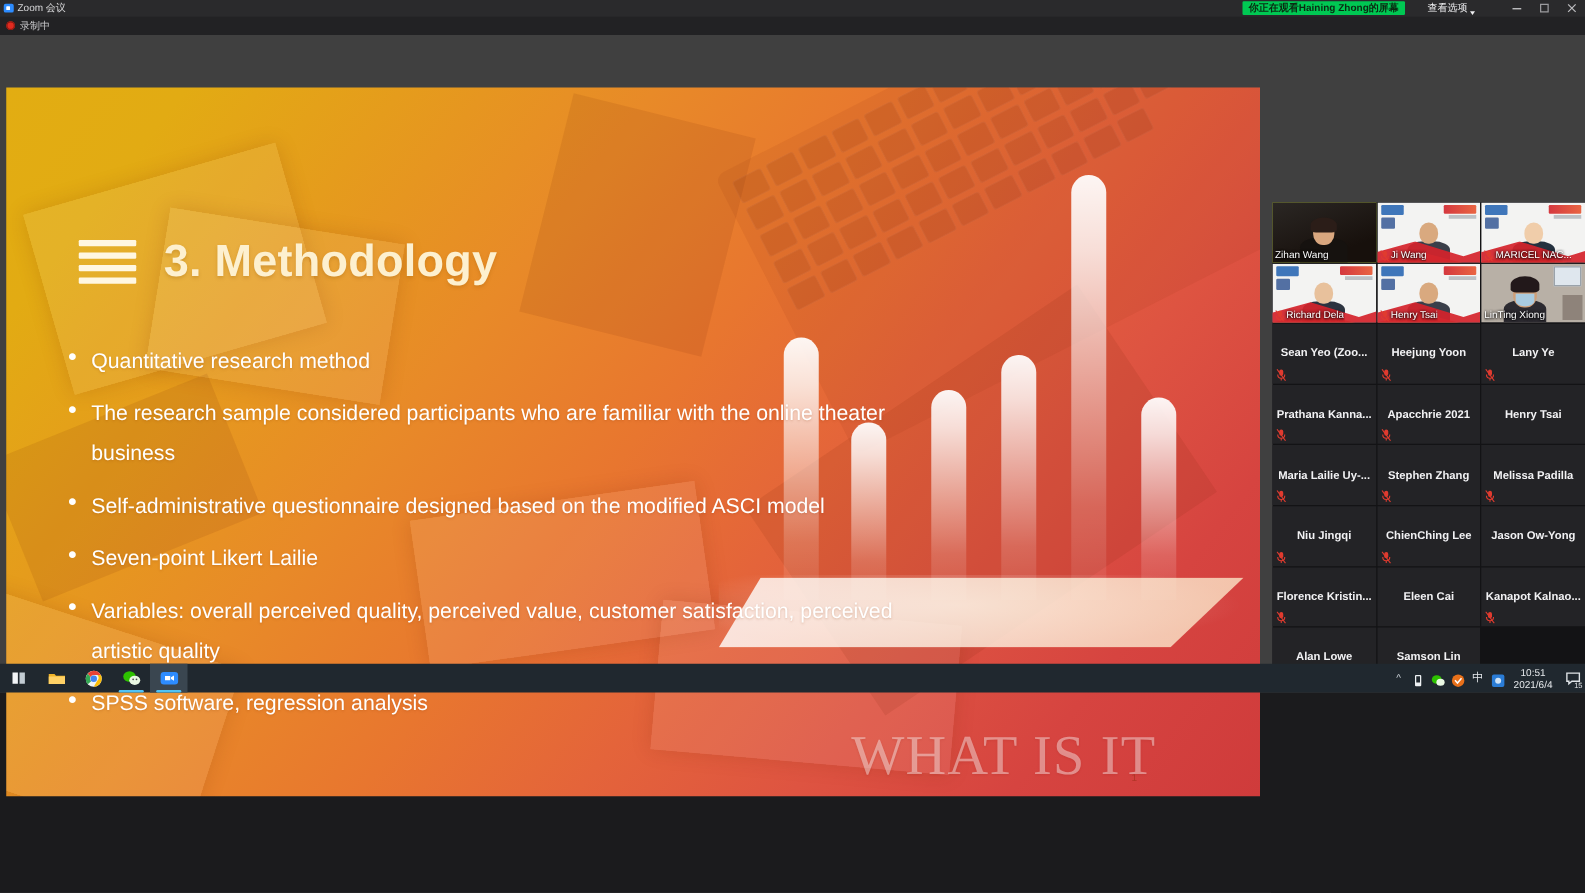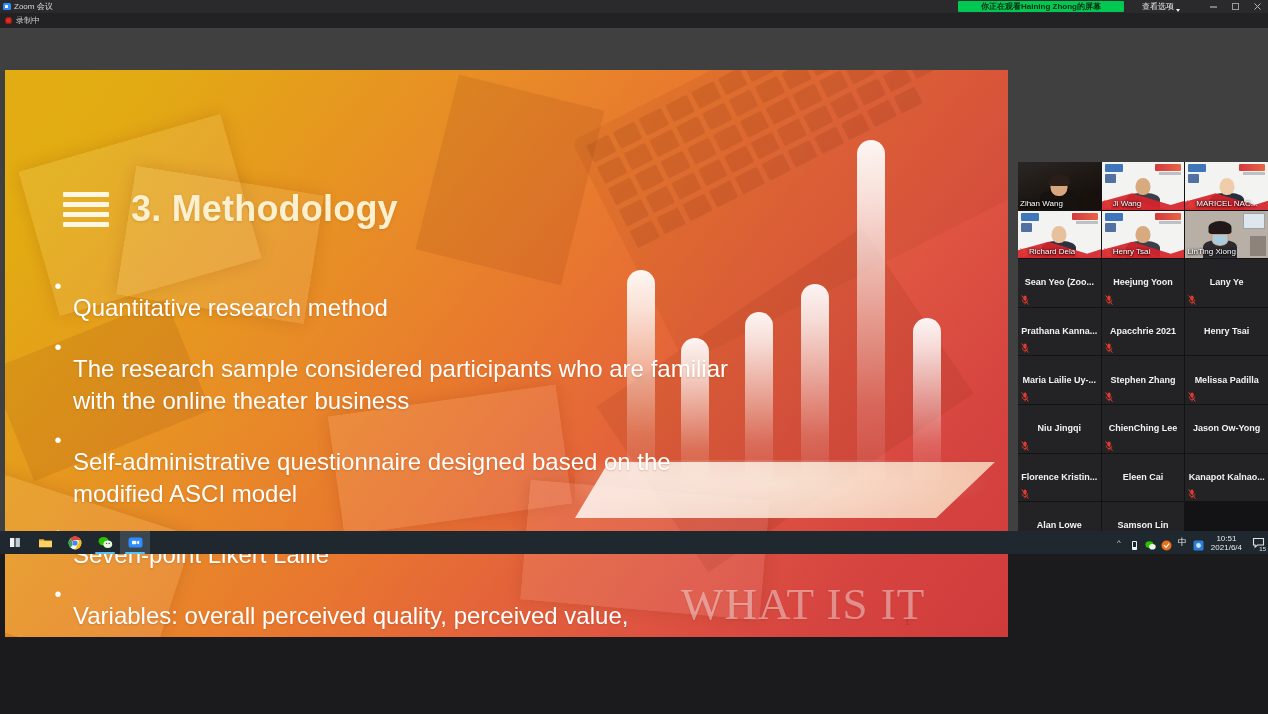--- a/index.html
+++ b/index.html
@@ -24,21 +24,21 @@
     content: ""; position: absolute; left: 2px; top: 2px;
     width: 3px; height: 3px; background: #fff; border-radius: 0.5px;
   }
   .zm-app-title {
     color: #d7d7d9; font-size: 8px; margin-left: 3px; white-space: nowrap;
     letter-spacing: 0px;
   }
   .zm-spacer { flex: 1 1 auto; }
   .zm-viewing-badge {
     background: #00c853; color: #0a2a12; font-size: 8px;
-    padding: 1px 23px 2px; border-radius: 1px; white-space: nowrap;
+    padding: 1px 5px 2px; border-radius: 1px; white-space: nowrap;
     height: 11px; line-height: 9px; font-weight: bold;
   }
   .zm-opt-btn {
     color: #f0f0f2; font-size: 8px; margin-left: 18px; white-space: nowrap;
     display: flex; align-items: flex-end; gap: 2px;
   }
   .zm-caret {
     width: 0; height: 0; border-left: 2.5px solid transparent;
     border-right: 2.5px solid transparent; border-top: 3px solid #f0f0f2;
     margin-top: 1px;
@@ -158,23 +158,22 @@
   }
   .bullet {
     display: flex; align-items: flex-start; gap: 10px;
     margin-bottom: 10px;
   }
   .bullet .dot {
     font-size: 20px; line-height: 27px; color: #fff; flex: none; width: 10px;
     text-align: center;
   }
   .bullet .txt {
-    font-size: 24px; line-height: 32px; font-weight: 400; letter-spacing: 0px;
+    font-size: 17px; line-height: 32px; font-weight: 400; letter-spacing: 0px;
     text-shadow: 0 1px 2px rgba(140,60,10,0.25);
-    margin-top: 19px;
   }
 
   
   .panel {
     position: absolute; left: 1018px; top: 162px; width: 250px; height: 382px;
     display: grid; grid-template-columns: repeat(3, 1fr);
     grid-auto-rows: 47.6px; gap: 1px; background: #131315;
   }
   .tile {
     position: relative; background: #232326; overflow: hidden;
@@ -478,20 +477,21 @@
         <div class="bullet">
           <span class="dot">•</span>
           <span class="txt">Seven-point Likert Lailie</span>
         </div>
         <div class="bullet">
           <span class="dot">•</span>
           <span class="txt">Variables: overall perceived quality, perceived value, customer satisfaction, perceived artistic quality</span>
         </div>
         <div class="bullet">
           <span class="dot">•</span>
+          <span class="txt">SPSS software, regression analysis</span>
         </div>
       </div>
 
       <div class="watermark">WHAT IS IT</div>
     </div>
   </div>
 
   <div class="panel" id="panel">
       <div class="tile speaking">
         <div class="v-dark">

